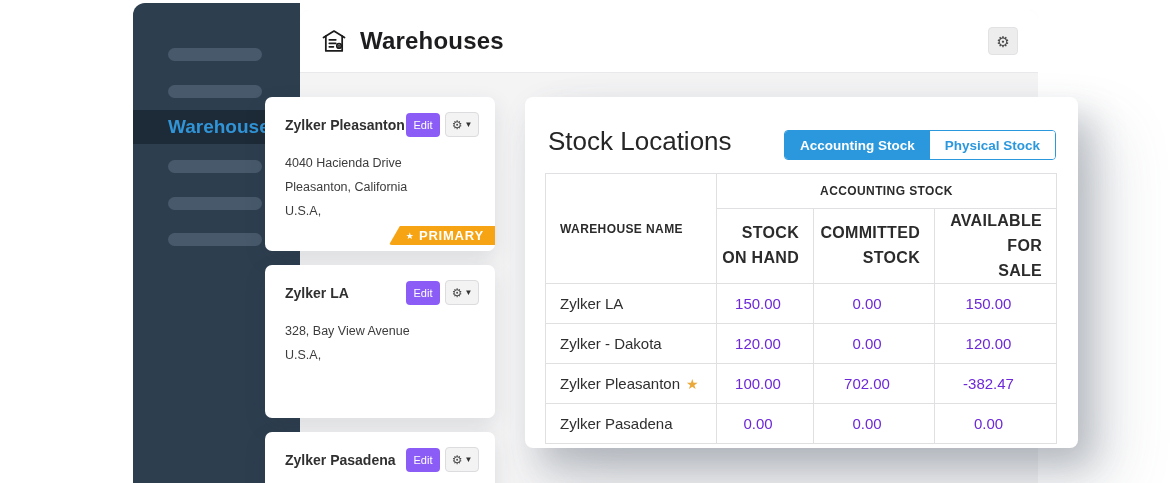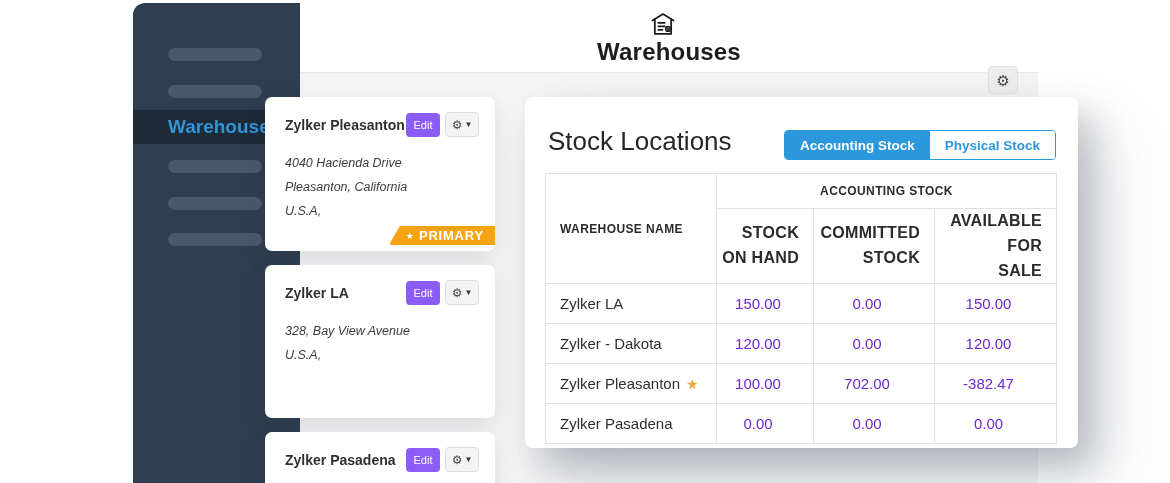--- a/index.html
+++ b/index.html
@@ -15,21 +15,21 @@
   .side-active { position:absolute; left:0; top:107px; width:167px; height:34px;
                  background:#1d2a37; overflow:hidden; }
   .side-active-label { display:block; padding-left:35px; line-height:34px;
                        font-size:19px; font-weight:700; color:#3094d7; white-space:nowrap; }
 
   
   .main-panel { position:absolute; left:300px; top:10px; width:738px; height:473px;
                 background:#f4f4f5; border-radius:9px 9px 0 0; z-index:2; }
   .main-header { position:absolute; left:0; top:0; width:100%; height:63px; background:#ffffff;
                  border-radius:9px 9px 0 0; border-bottom:1px solid #e9e9eb;
-                 display:flex; align-items:center; padding:0 20px;flex-direction:column; }
+                 display:flex; align-items:center; padding:0 20px; }
   .wh-icon { width:28px; height:28px; margin-right:12px; flex:0 0 auto; }
   .main-title { font-size:24px; font-weight:700; color:#1d1d1f; letter-spacing:.2px; }
   .header-actions { margin-left:auto; display:flex; align-items:center; gap:8px; }
   .btn-primary { background:#2b98dd; color:#ffffff; border:none; border-radius:4px;
                  height:28px; padding:0 14px; font-size:13px; font-family:inherit; cursor:pointer; }
   .btn-gear { background:#ededee; border:1px solid #e2e2e4; border-radius:4px; height:28px;
               width:30px; font-size:15px; color:#4a4a4a; cursor:pointer; line-height:1; }
 
   
   .wcard { position:absolute; left:265px; width:230px; background:#ffffff; border-radius:7px;
@@ -39,21 +39,21 @@
   .wcard.c3 { top:432px; height:70px; }
   .wcard-toprow { display:flex; align-items:center; }
   .wcard-title { font-size:14px; font-weight:700; color:#303030; flex:1 1 auto; }
   .btn-edit { background:#8b5cf6; color:#ffffff; border:none; border-radius:4px;
               width:34px; height:24px; font-size:11px; font-family:inherit; cursor:pointer; margin-right:5px; }
   .btn-card-gear { background:#f3f3f4; border:1px solid #dcdcde; border-radius:4px;
                    width:34px; height:25px; cursor:pointer; font-size:12px; color:#4a4a4a;
                    display:flex; align-items:center; justify-content:center; gap:2px; line-height:1; }
   .btn-card-gear .caret { font-size:8px; color:#333; }
   .wcard-address { margin-top:19px; }
-  .wcard-address div { font-size:12.5px; color:#3c3c3c; margin-bottom:10px;font-style:italic; }
+  .wcard-address div { font-size:12.5px; color:#3c3c3c; margin-bottom:10px; }
   .primary-ribbon { position:absolute; right:0; bottom:6px; height:19px; background:#f7a414;
                     color:#ffffff; display:flex; align-items:center; padding:0 11px 0 17px;
                     clip-path:polygon(11px 0, 100% 0, 100% 100%, 0 100%);
                     border-radius:3px 0 0 3px; }
   .primary-ribbon .star { font-size:9px; margin-right:5px; }
   .primary-ribbon .txt { font-size:13px; font-weight:700; letter-spacing:.8px; }
 
   
   .stock-panel { position:absolute; left:525px; top:97px; width:553px; height:351px;
                  background:#ffffff; border-radius:8px; z-index:4;

